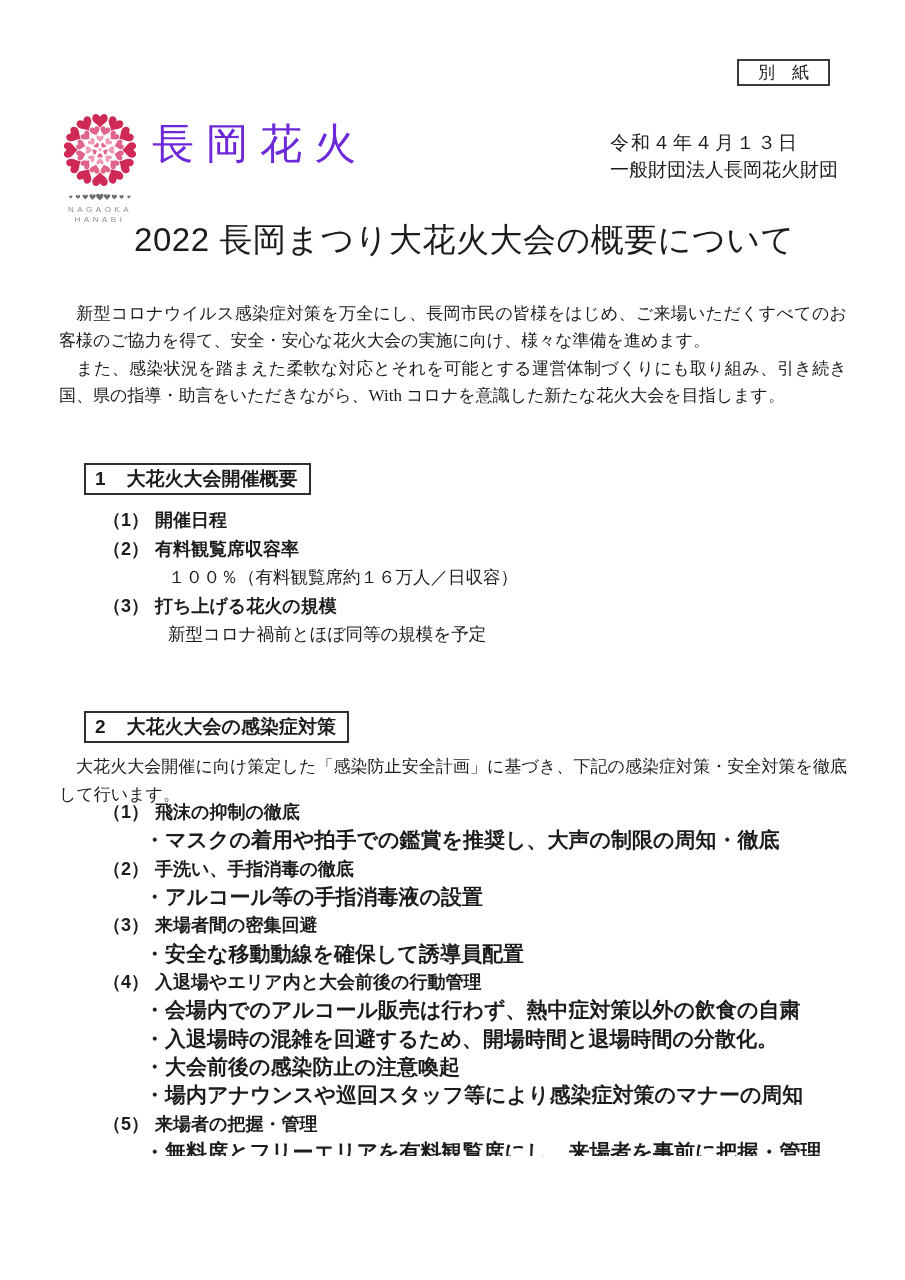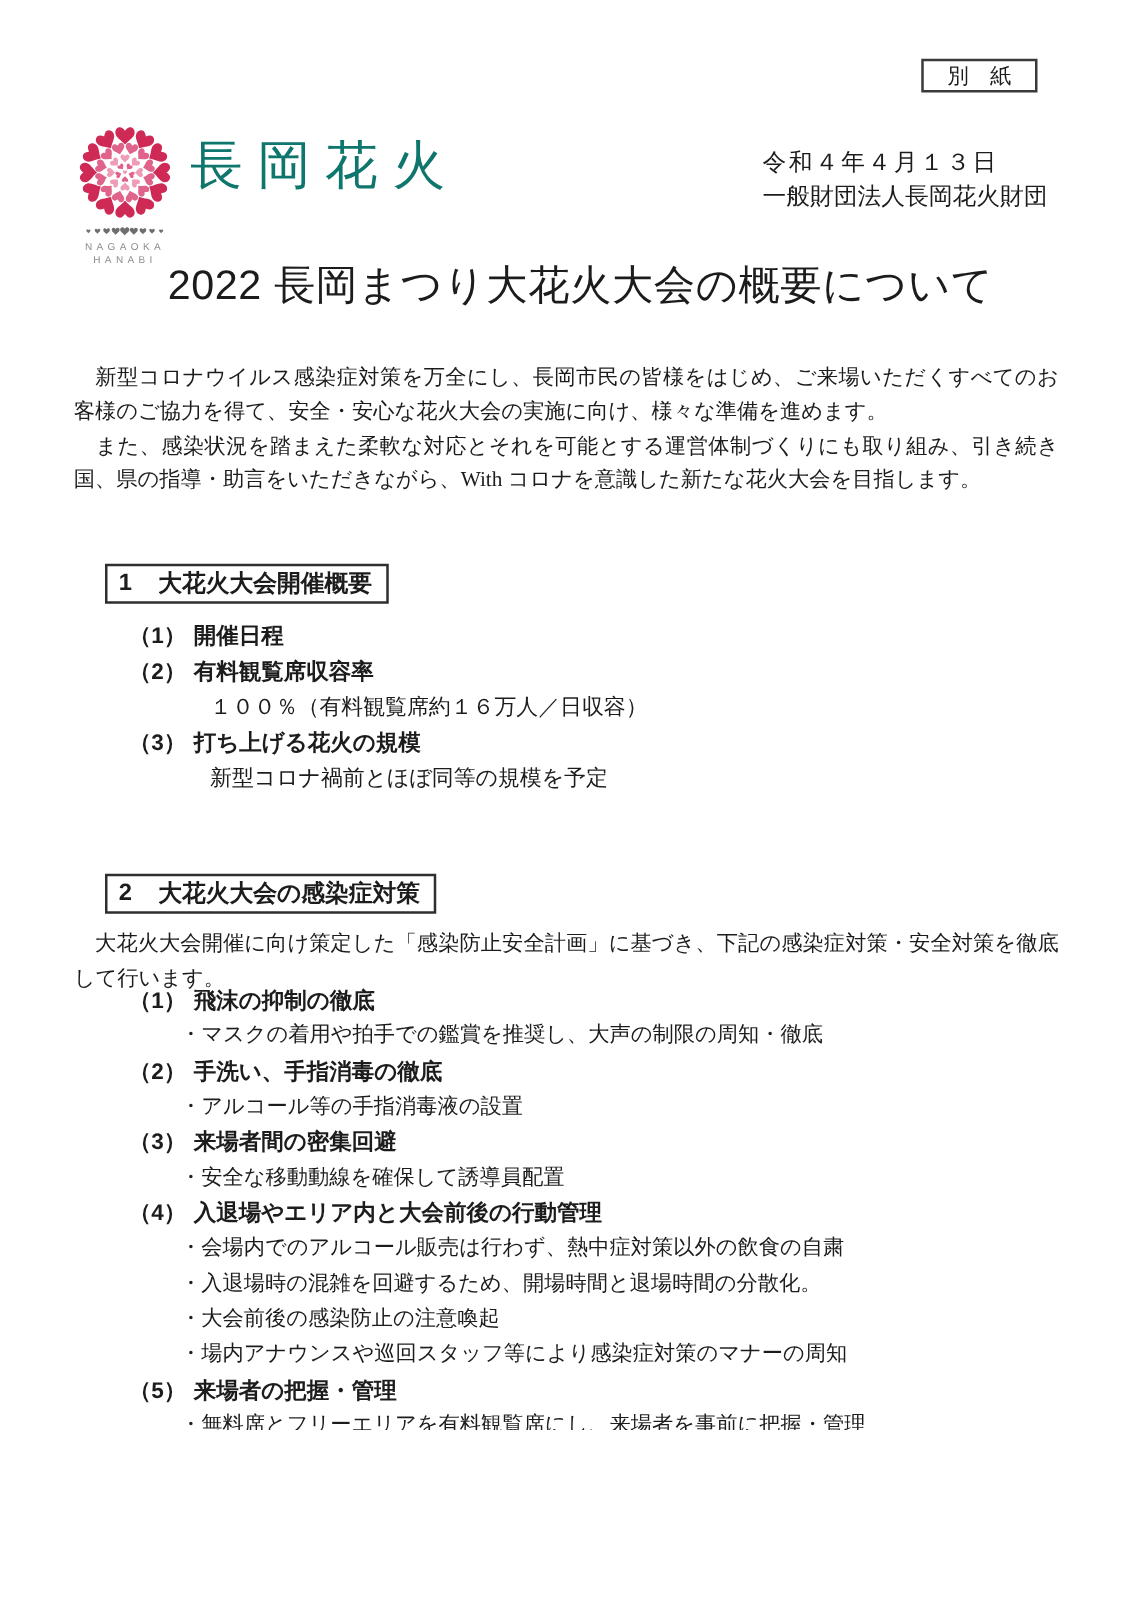--- a/index.html
+++ b/index.html
@@ -1,35 +1,35 @@
 <!DOCTYPE html>
 <html lang="ja"><head>
 <meta charset="utf-8">
 <style>
   html,body{margin:0;padding:0;background:#ffffff;}
   .page{
-    position:relative;width:905px;height:1144px;margin:0 auto;background:#ffffff;
+    position:relative;width:905px;height:1144px;margin:12px auto;background:#ffffff;
     color:#1c1c1c;font-family:"Liberation Serif","DejaVu Serif",serif;overflow:hidden;border-radius:19px;
   }
   
   .besshi{
     position:absolute;left:737px;top:47px;width:93px;height:27px;
     border:2px solid #3a3a3a;display:flex;align-items:center;justify-content:center;
     font-size:17px;box-sizing:border-box;
   }
   
   .logo{position:absolute;left:58px;top:96px;width:84px;text-align:center;}
   .hearts{width:84px;height:84px;display:block;margin:0 auto;}
   .garland{width:68px;height:10px;display:block;margin:0 auto;}
   .logo-sub{
     font-family:"Liberation Sans","DejaVu Sans",sans-serif;font-size:8px;color:#8d8d8d;
     letter-spacing:3.5px;line-height:10px;margin-top:3px;text-align:center;
   }
   .brand{
-    position:absolute;left:152px;top:104px;font-size:42px;color:#0f766e;
+    position:absolute;left:152px;top:104px;font-size:42px;color:#6d28d9;
     letter-spacing:12px;white-space:nowrap;
   }
   
   .date-block{position:absolute;top:117px;right:67px;text-align:left;font-size:19px;line-height:27px;}
   .date-line{letter-spacing:2px;}
   
   .title{
     position:absolute;top:206px;left:0;width:100%;margin:0;text-align:center;
     font-family:"Liberation Sans","DejaVu Sans",sans-serif;font-weight:normal;font-size:33px;
     letter-spacing:0.5px;
@@ -49,21 +49,21 @@
   .sec1box{top:451px;}
   .sec2box{top:699px;}
   
   .s1items{position:absolute;left:103px;top:494px;width:744px;line-height:28.6px;}
   .item-label{font-family:"Liberation Sans","DejaVu Sans",sans-serif;font-weight:bold;font-size:18px;}
   .inum{display:inline-block;width:52px;}
   .item-detail{font-size:17.5px;padding-left:65px;}
   
   .lead{position:absolute;margin:0;top:741px;left:59px;width:788px;font-size:17px;line-height:27.5px;text-align:justify;}
   .s2items{position:absolute;left:103px;top:786px;width:760px;line-height:28.35px;}
-  .bullet{font-size:17px;padding-left:41px;}
+  .bullet{font-size:21px;padding-left:41px;font-weight:bold;}
 </style>
 </head>
 <body>
 
 <div class="page">
 
   <div class="besshi">
     <span>別　紙</span>
   </div>
 

